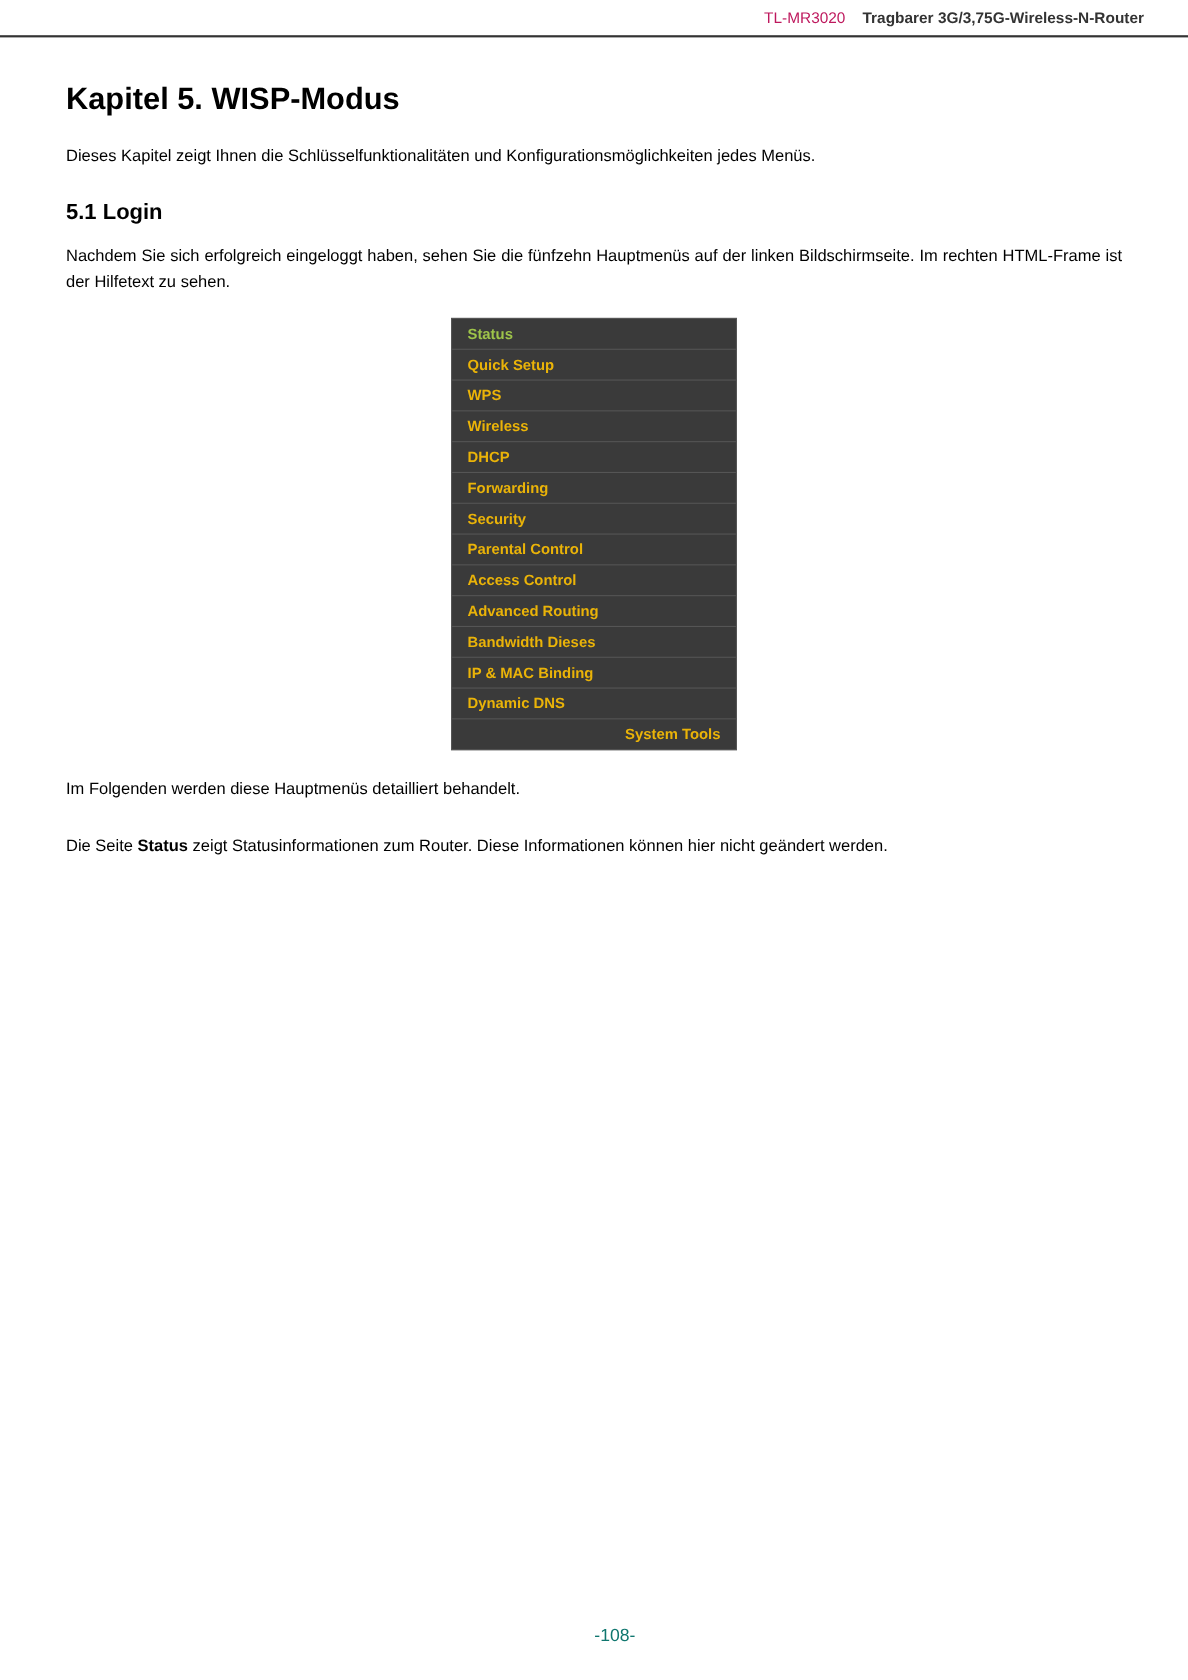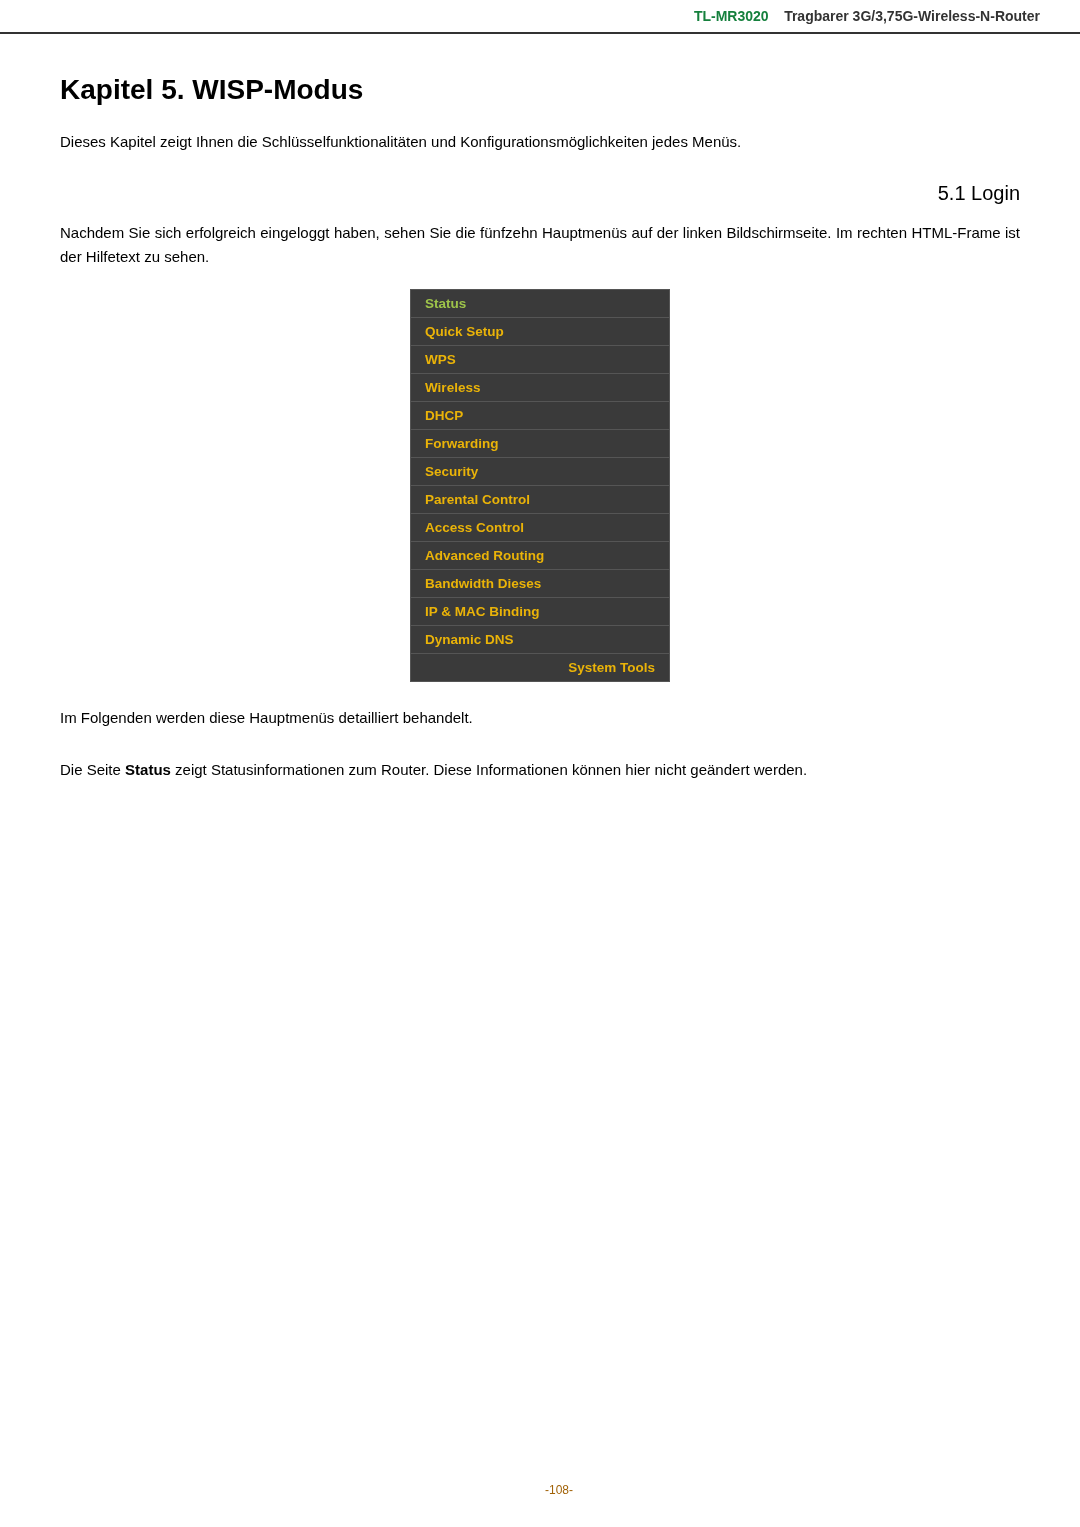--- a/index.html
+++ b/index.html
@@ -28,22 +28,22 @@
     .header-bar {
       border-bottom: 2px solid #333;
       padding: 8px 40px;
       text-align: right;
       font-size: 14px;
       color: #333;
       margin-bottom: 0;
     }
 
     .header-bar .model {
-      font-weight: bold;
-      color: #15803d;
+      font-weight: normal;
+      color: #be185d;
     }
 
     .header-bar .subtitle {
       font-weight: bold;
       color: #333;
     }
 
     
     .content {
       padding: 30px 60px 60px 60px;
@@ -61,24 +61,23 @@
     .intro-text {
       font-size: 15px;
       line-height: 1.6;
       margin-bottom: 28px;
       text-align: justify;
     }
 
     
     .section-heading {
       font-size: 20px;
-      font-weight: normal;
+      font-weight: bold;
       margin-bottom: 16px;
       margin-top: 10px;
-      text-align: right;
     }
 
     .section-text {
       font-size: 15px;
       line-height: 1.6;
       margin-bottom: 20px;
       text-align: justify;
     }
 
     
@@ -130,22 +129,22 @@
       line-height: 1.6;
       text-align: justify;
     }
 
     
     .page-footer {
       position: absolute;
       bottom: 30px;
       width: 100%;
       text-align: center;
-      font-size: 12px;
-      color: #a16207;
+      font-size: 16px;
+      color: #0f766e;
       padding-left: 38px;
     }
   </style>
 </head>
 <body>
 
 <div class="page-container">
 
   <div class="header-bar">
     <span class="model">TL-MR3020</span>

